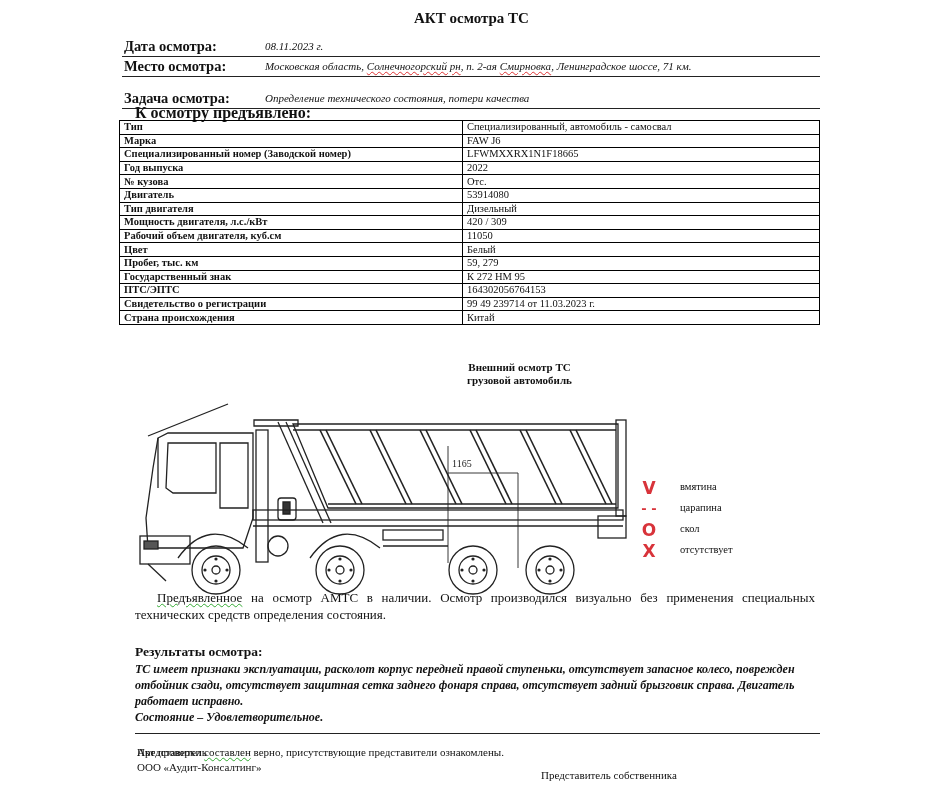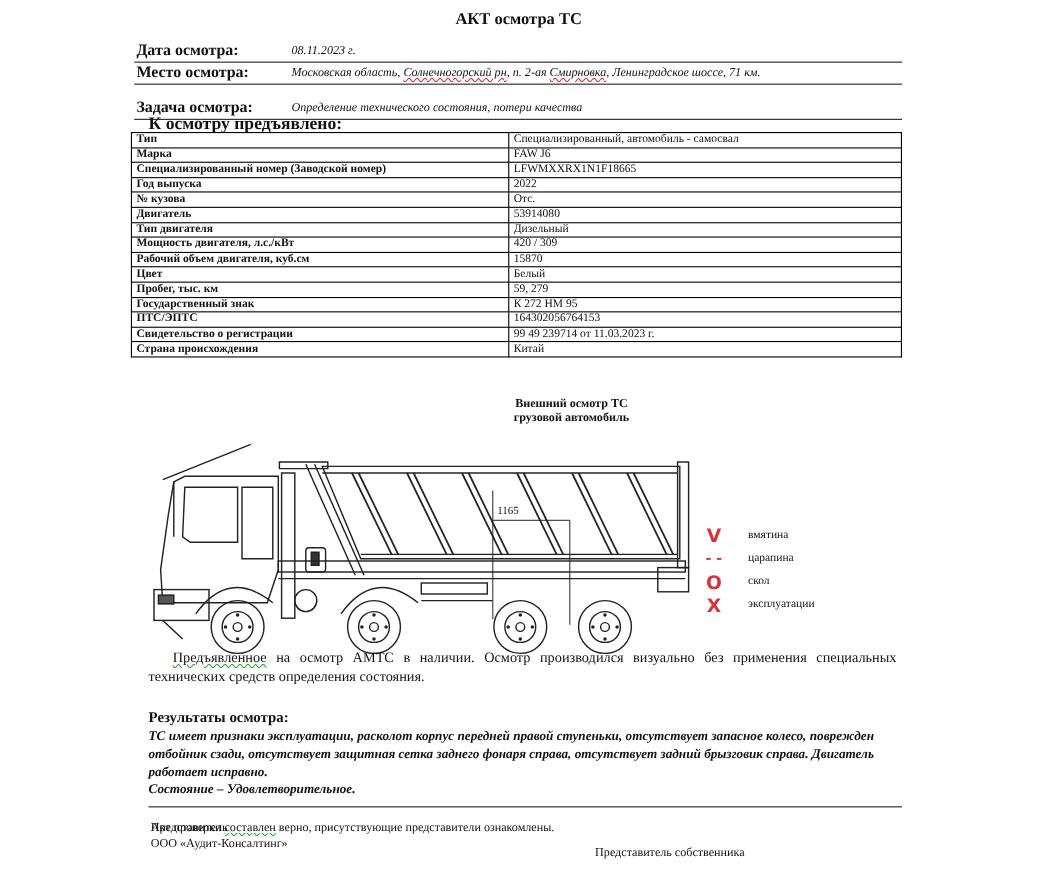--- a/index.html
+++ b/index.html
@@ -90,21 +90,21 @@
       <tr>
         <td class="k">Тип двигателя</td>
         <td class="v">Дизельный</td>
       </tr>
       <tr>
         <td class="k">Мощность двигателя, л.с./кВт</td>
         <td class="v">420 / 309</td>
       </tr>
       <tr>
         <td class="k">Рабочий объем двигателя, куб.см</td>
-        <td class="v">15870</td>
+        <td class="v">11050</td>
       </tr>
       <tr>
         <td class="k">Цвет</td>
         <td class="v">Белый</td>
       </tr>
       <tr>
         <td class="k">Пробег, тыс. км</td>
         <td class="v">59, 279</td>
       </tr>
       <tr>
@@ -228,21 +228,21 @@
 <div class="legend-item" style="top:499px;">
   <span class="legend-sym" style="font-size:13px;">- -</span>
   <span class="legend-lbl">царапина</span>
 </div>
 <div class="legend-item" style="top:520px;">
   <span class="legend-sym">O</span>
   <span class="legend-lbl">скол</span>
 </div>
 <div class="legend-item" style="top:541px;">
   <span class="legend-sym">X</span>
-  <span class="legend-lbl">эксплуатации</span>
+  <span class="legend-lbl">отсутствует</span>
 </div>
 
 <div class="abs para"><span class="ind"></span><span class="squiggle-green">Предъявленное</span><span> на осмотр АМТС в наличии. Осмотр производился визуально без применения специальных технических средств определения состояния.</span></div>
 
 <div class="abs res-title">Результаты осмотра:</div>
 <div class="abs res-body">
   <span>ТС имеет признаки эксплуатации, расколот корпус передней правой ступеньки, отсутствует запасное колесо, поврежден отбойник сзади, отсутствует  защитная сетка заднего фонаря справа, отсутствует  задний брызговик справа.  Двигатель работает исправно.</span><br>
   <span>Состояние – Удовлетворительное.</span>
 </div>
 <div class="abs res-line"></div>

